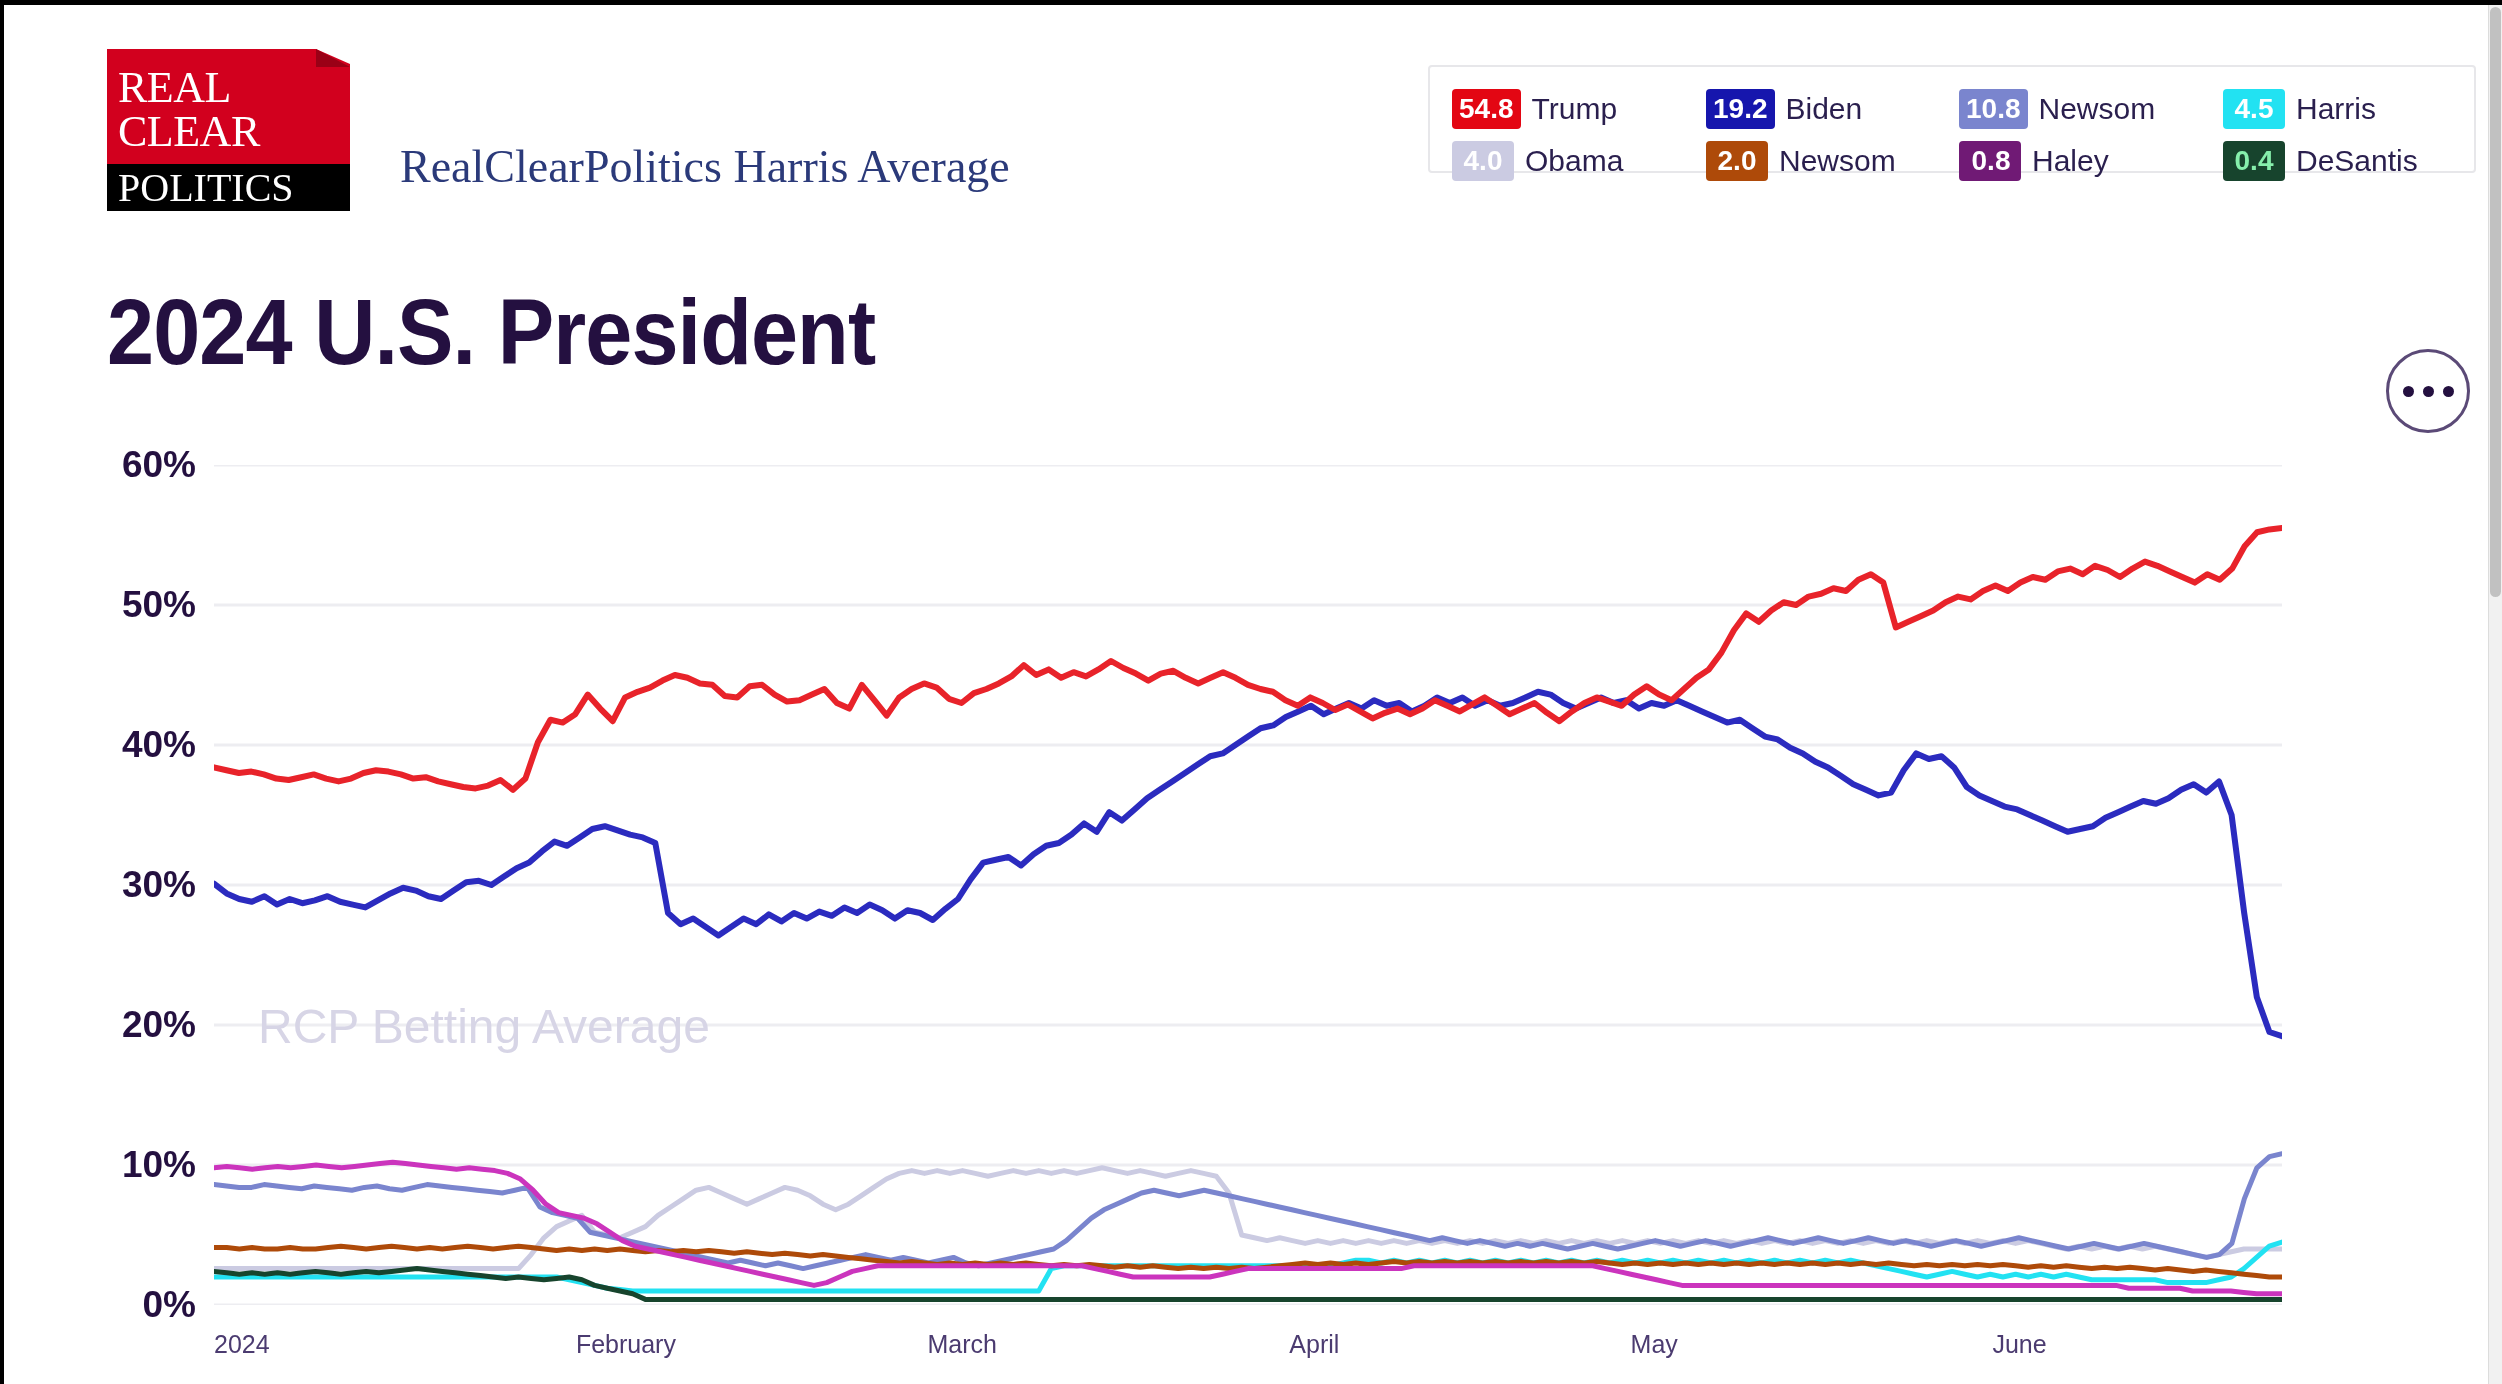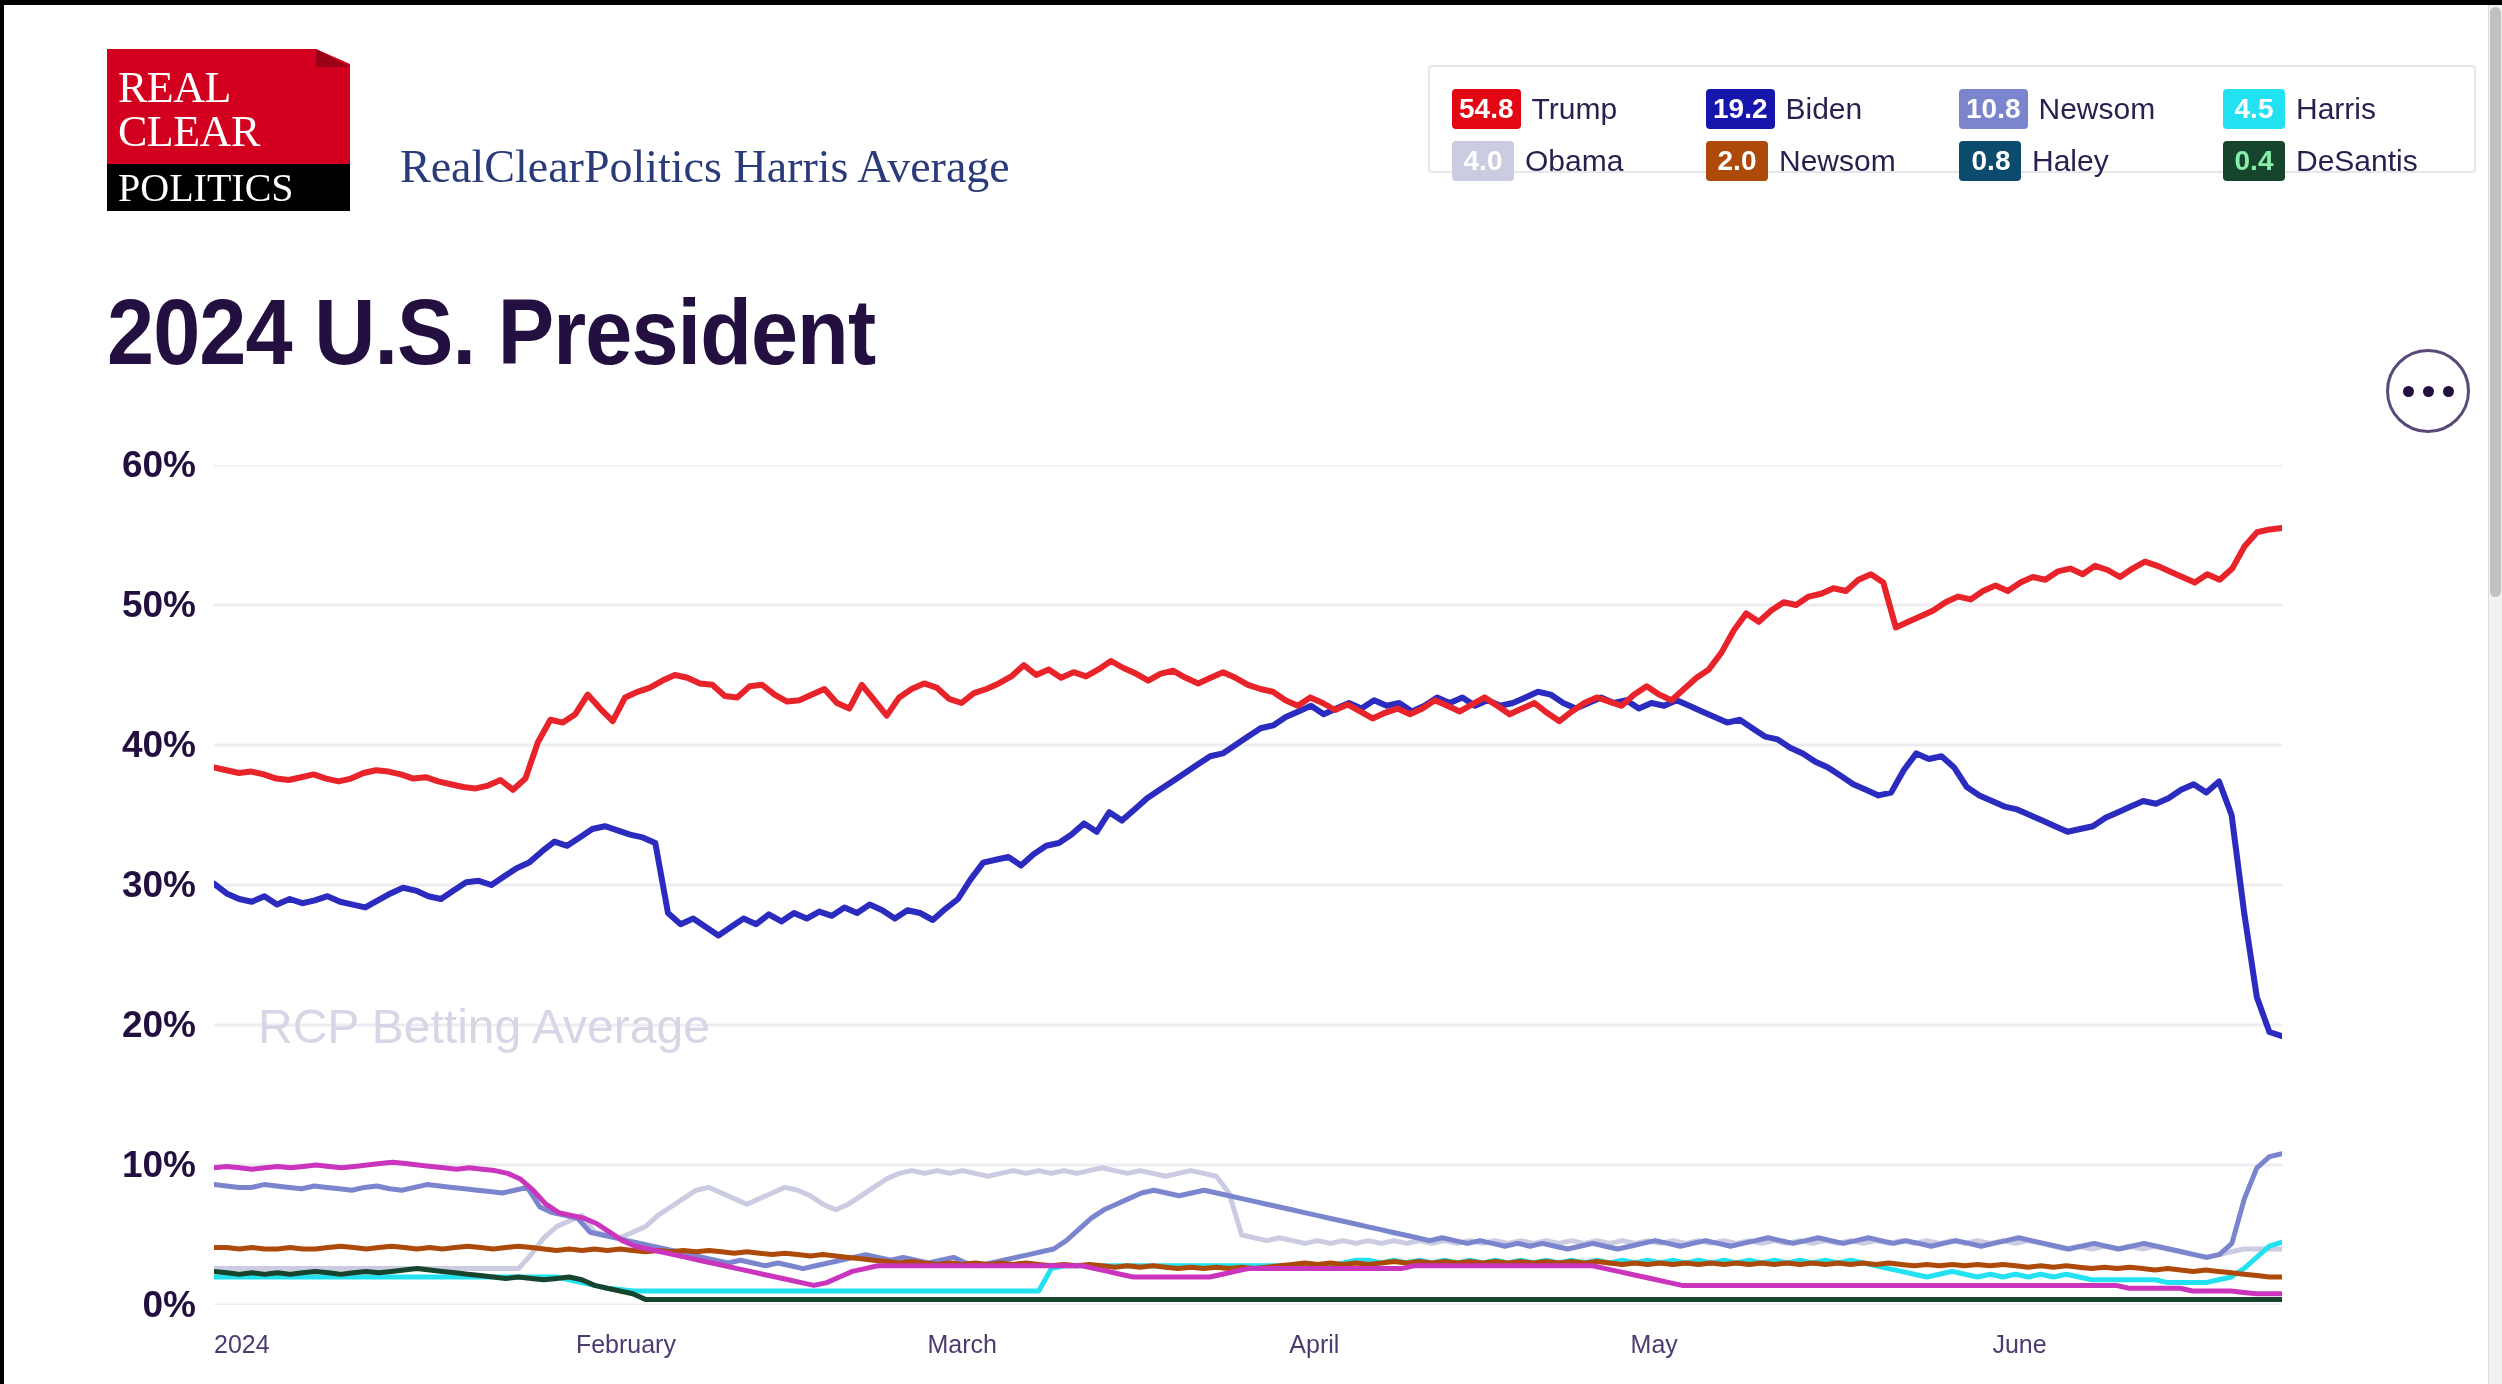--- a/index.html
+++ b/index.html
@@ -214,21 +214,21 @@
       <div class="legend-row">
         <div class="legend-item w1">
           <span class="badge" style="background: rgb(203, 203, 226); color: rgb(255, 255, 255);">4.0</span>
           <span class="leg-name">Obama</span>
         </div>
         <div class="legend-item w2">
           <span class="badge" style="background: rgb(174, 74, 9); color: rgb(255, 255, 255);">2.0</span>
           <span class="leg-name">Newsom</span>
         </div>
         <div class="legend-item w3">
-          <span class="badge" style="background: #0c4a6e; color: rgb(255, 255, 255); padding-left: 9px;">0.8</span>
+          <span class="badge" style="background: #701a75; color: rgb(255, 255, 255); padding-left: 9px;">0.8</span>
           <span class="leg-name">Haley</span>
         </div>
         <div class="legend-item w4">
           <span class="badge" style="background: rgb(23, 68, 45); color: #86efac;">0.4</span>
           <span class="leg-name">DeSantis</span>
         </div>
       </div>
     </div>
   </div>
 

